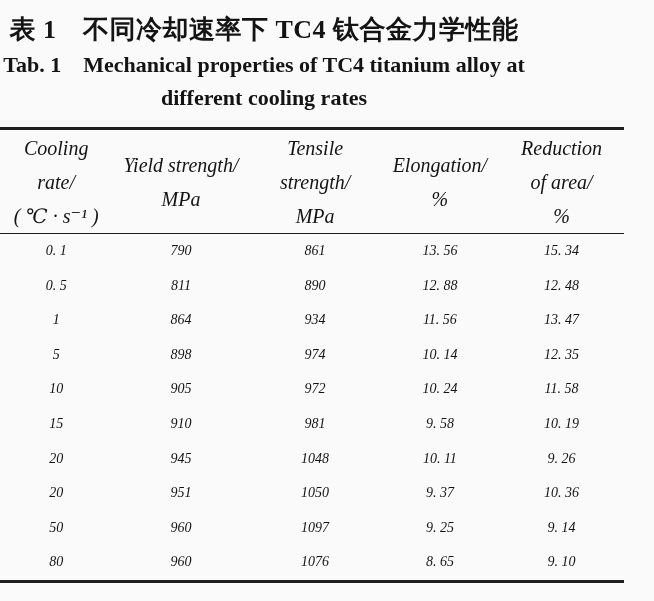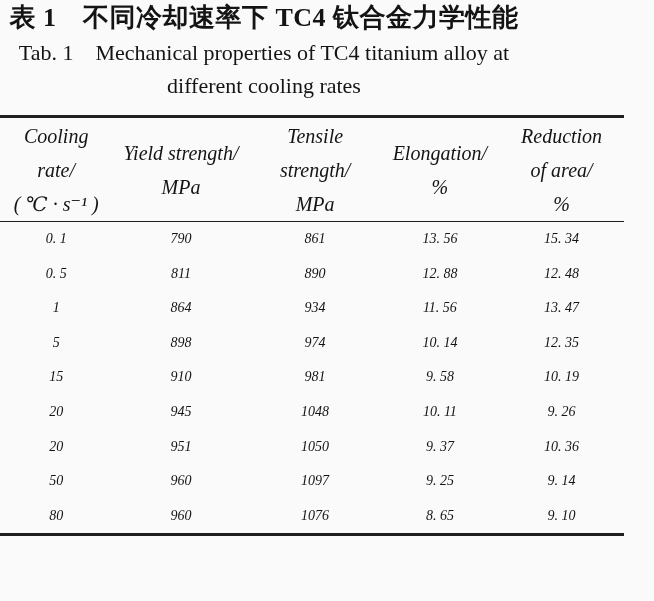--- a/index.html
+++ b/index.html
@@ -11,32 +11,33 @@
     height: 601px;
     background: #fafafa;
     color: #141414;
     font-family: "Liberation Serif", "DejaVu Serif", serif;
     overflow: hidden;
   }
   .page {
     width: 528px;
     height: 601px;
     box-sizing: border-box;
+    padding-top: 12px;
   }
   .title-cn {
     text-align: center;
     font-weight: bold;
     font-size: 26px;
     line-height: 36px;
     letter-spacing: 0.5px;
     font-family: "Liberation Serif", "DejaVu Serif", serif;
   }
   .title-en {
     text-align: center;
-    font-weight: normal;
+    font-weight: bold;
     font-size: 22px;
     line-height: 33px;
     font-family: "Liberation Serif", "DejaVu Serif", serif;
   }
   table.rule-table {
     width: 624px;
     margin: 13px auto 0 auto;
     border-collapse: collapse;
     border-top: 3px solid #1f1f1f;
     border-bottom: 3px solid #1f1f1f;
@@ -129,20 +130,27 @@
           <td>13. 47</td>
         </tr>
         <tr>
           <td>5</td>
           <td>898</td>
           <td>974</td>
           <td>10. 14</td>
           <td>12. 35</td>
         </tr>
         <tr>
+          <td>10</td>
+          <td>905</td>
+          <td>972</td>
+          <td>10. 24</td>
+          <td>11. 58</td>
+        </tr>
+        <tr>
           <td>15</td>
           <td>910</td>
           <td>981</td>
           <td>9. 58</td>
           <td>10. 19</td>
         </tr>
         <tr>
           <td>20</td>
           <td>945</td>
           <td>1048</td>

